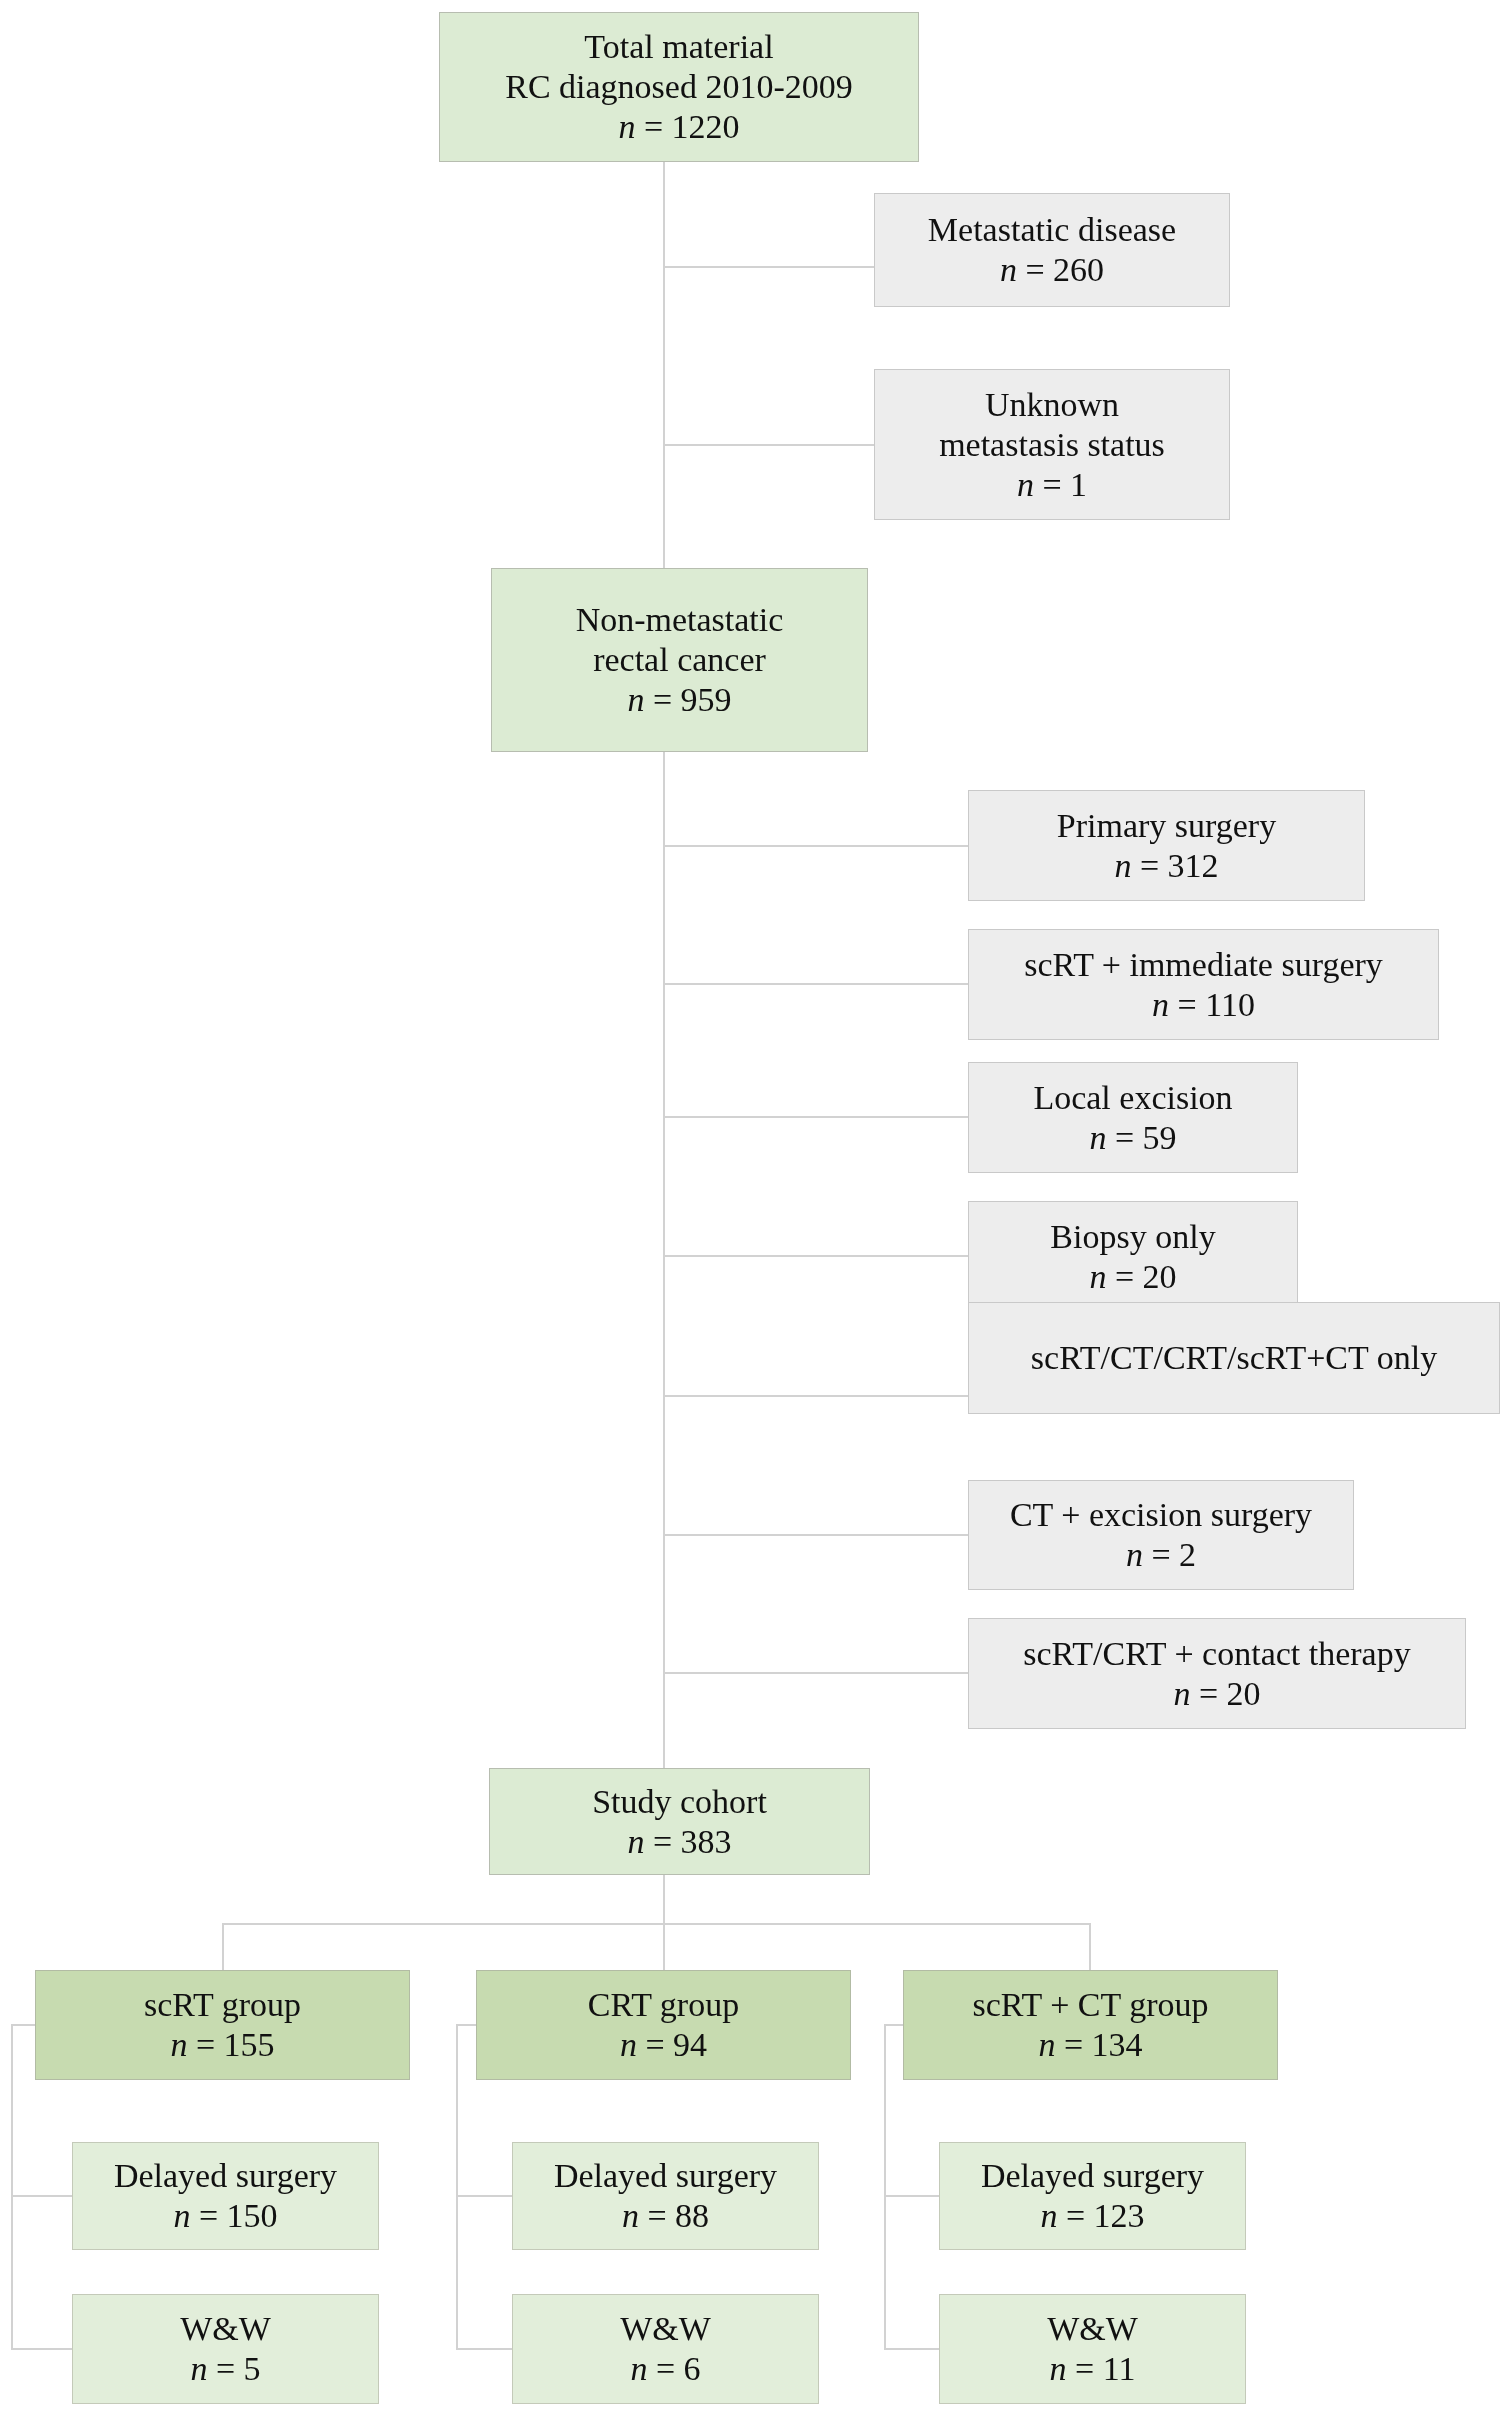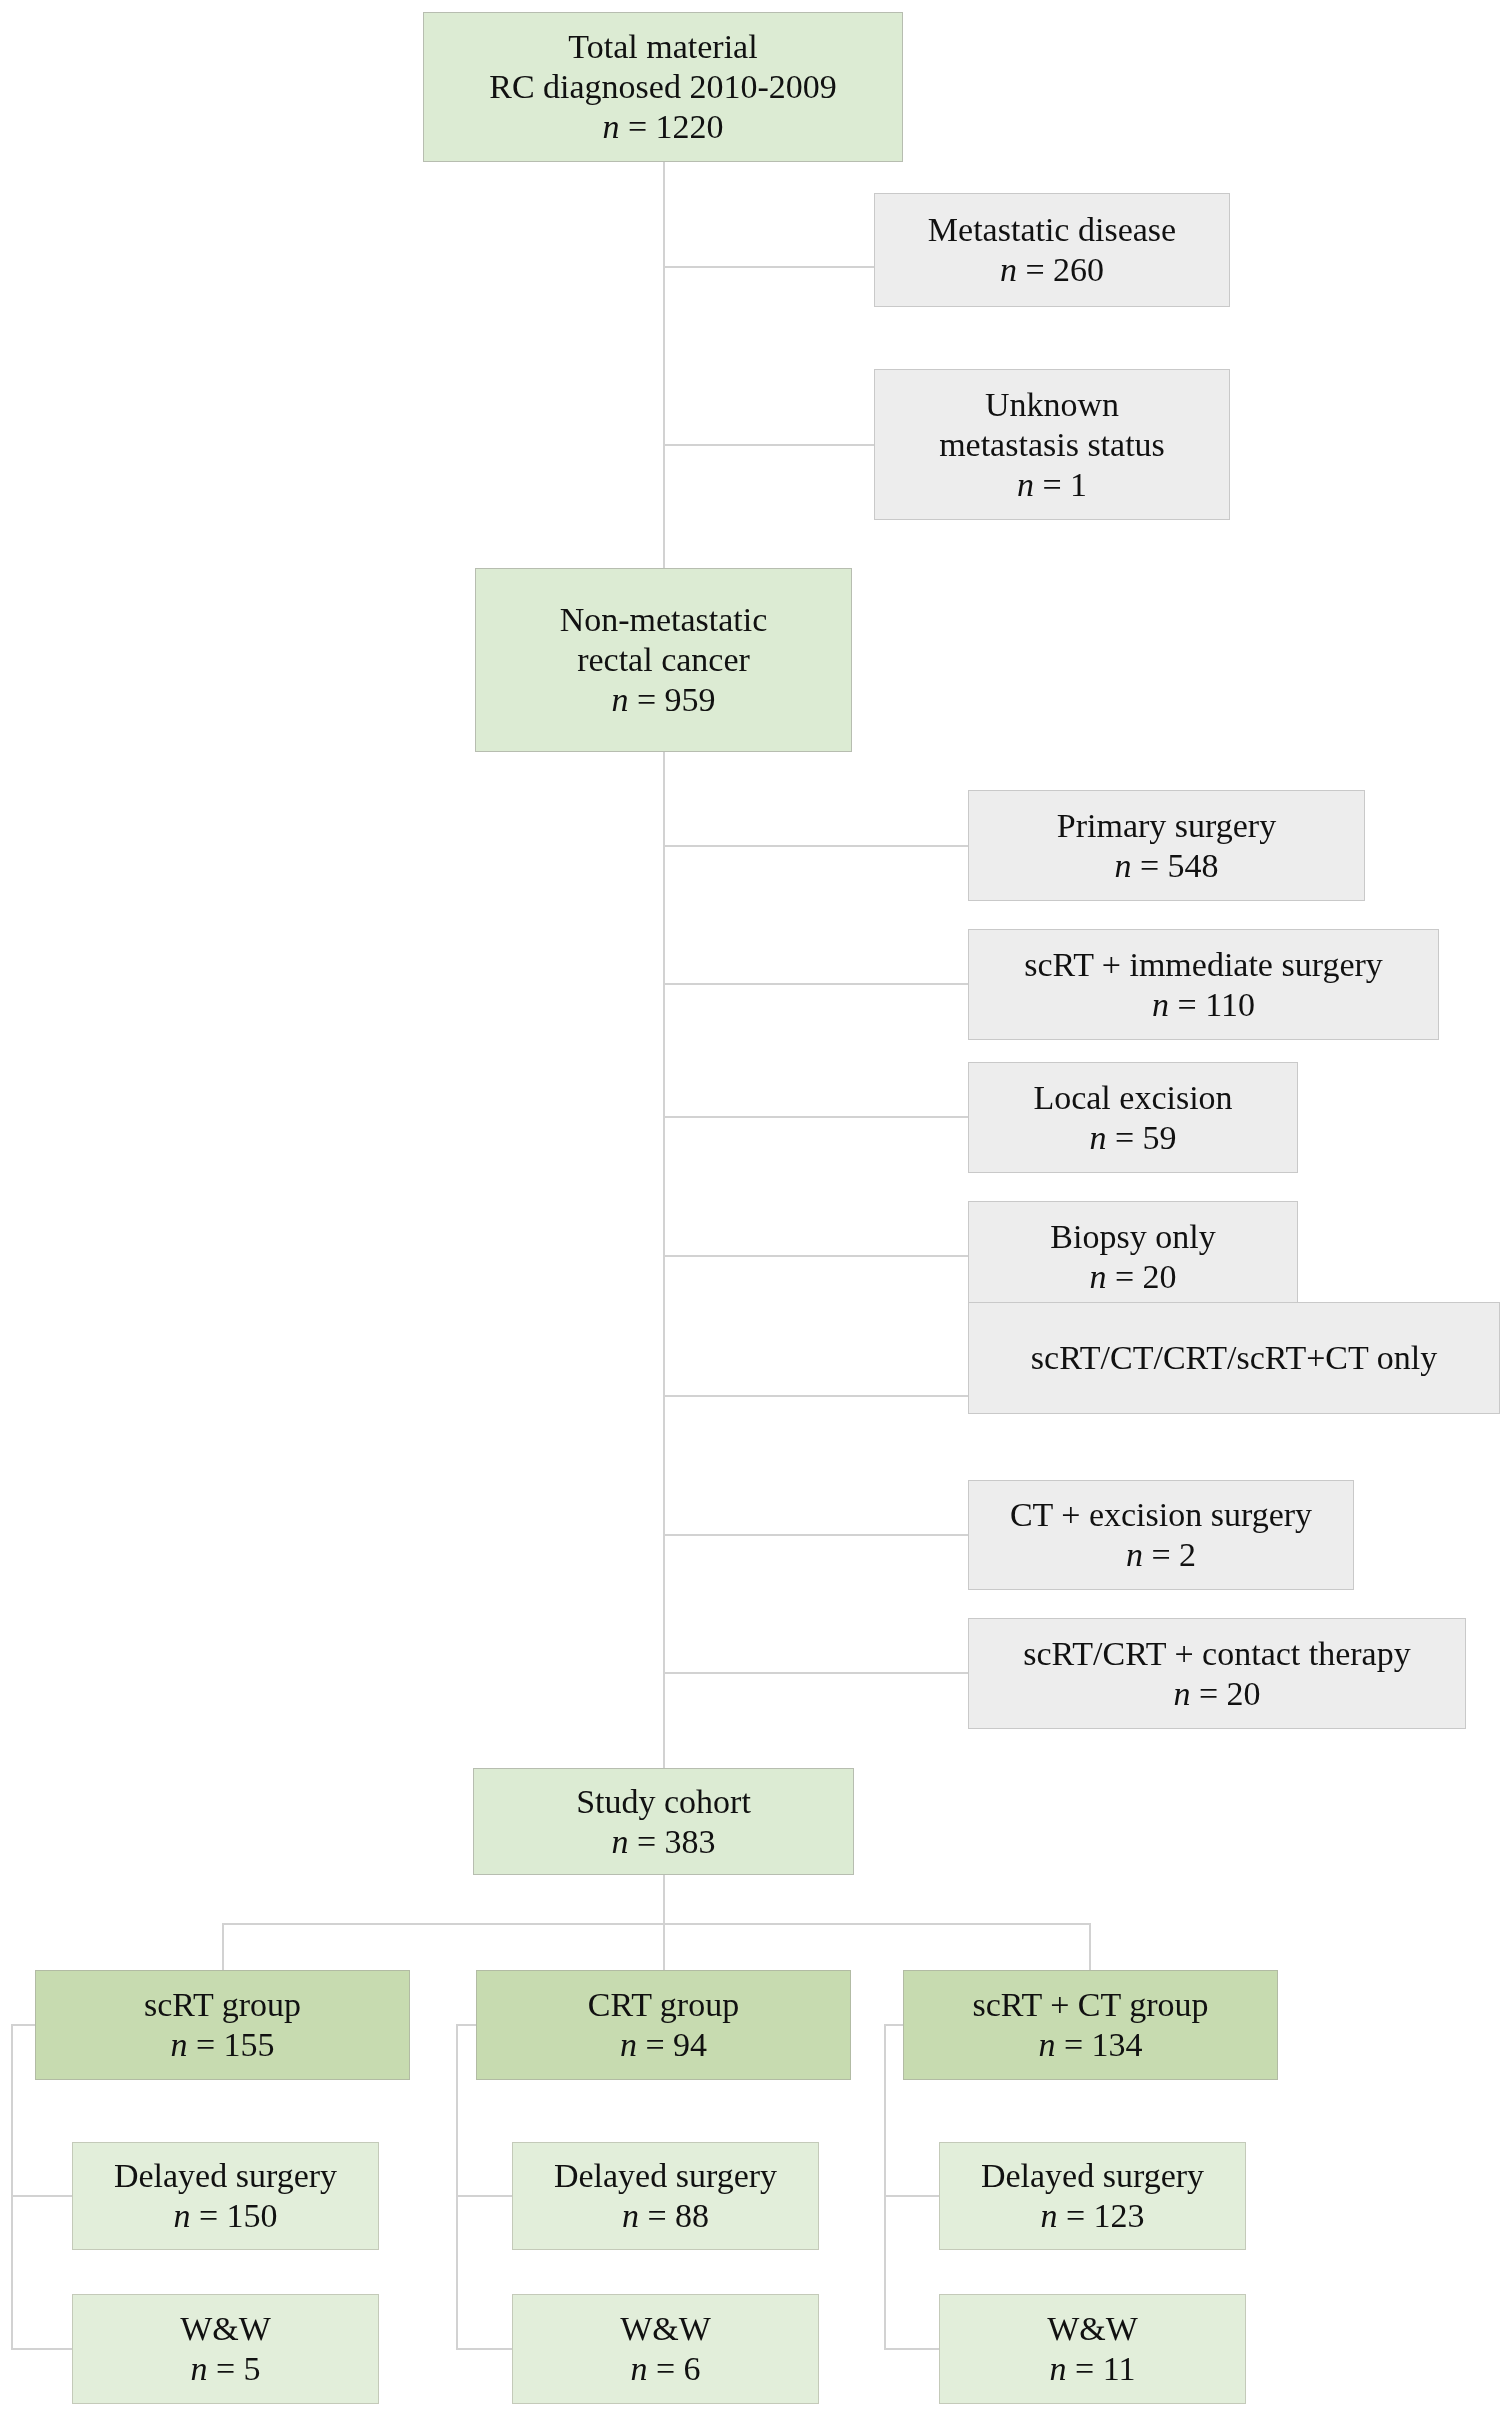--- a/index.html
+++ b/index.html
@@ -4,21 +4,21 @@
 <style>
   html,body{margin:0;padding:0;background:#ffffff;}
   body{width:1505px;height:2413px;position:relative;font-family:"Liberation Serif", serif;}
   #diagram{position:absolute;left:0;top:0;width:1505px;height:2413px;background:#ffffff;}
   .hl,.vl{position:absolute;background:#d2d2d2;z-index:1;}
   .hl{height:1.7px;}
   .vl{width:1.7px;}
   .box{position:absolute;box-sizing:border-box;display:flex;flex-direction:column;
        justify-content:center;align-items:center;text-align:center;
        font-size:34px;line-height:40px;color:#111111;z-index:2;}
-  .green{background:#dcebd3;border:1.7px solid #b7bdb0;}
+  .green{background:#dcebd3;border:1.7px solid #b7bdb0;margin-left:16px;}
   .gray{background:#ededed;border:1.7px solid #c9c9c9;}
   .group{background:#c7dbb0;border:1.7px solid #b2bba4;}
   .sub{background:#e2eeda;border:1.7px solid #c4cab9;}
   .ln{width:100%;}
   .ln:empty{display:none;}
   .nv{font-style:italic;}
 </style>
 </head>
 <body>
 
@@ -76,21 +76,21 @@
   </div>
 
   <div class="box green" style="left:475px;top:568px;width:377px;height:184px">
     <div class="ln">Non-metastatic</div>
     <div class="ln">rectal cancer</div>
     <div class="ln"><span class="nv">n</span><span> = 959</span></div>
   </div>
 
   <div class="box gray" style="left:968px;top:790px;width:397px;height:111px">
     <div class="ln">Primary surgery</div>
-    <div class="ln"><span class="nv">n</span><span> = 548</span></div>
+    <div class="ln"><span class="nv">n</span><span> = 312</span></div>
   </div>
 
   <div class="box gray" style="left:968px;top:929px;width:471px;height:111px">
     <div class="ln">scRT + immediate surgery</div>
     <div class="ln"><span class="nv">n</span><span> = 110</span></div>
   </div>
 
   <div class="box gray" style="left:968px;top:1062px;width:330px;height:111px">
     <div class="ln">Local excision</div>
     <div class="ln"><span class="nv">n</span><span> = 59</span></div>

